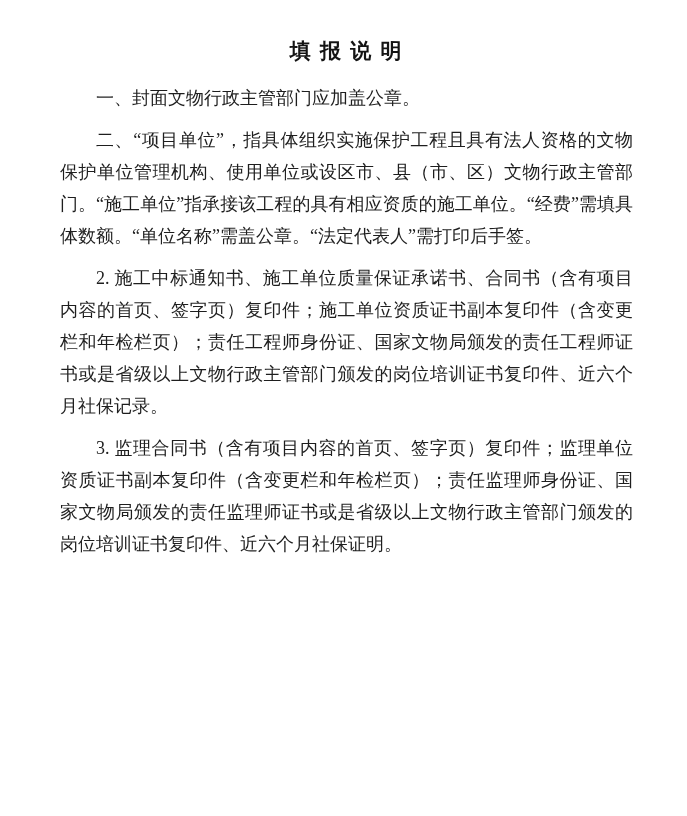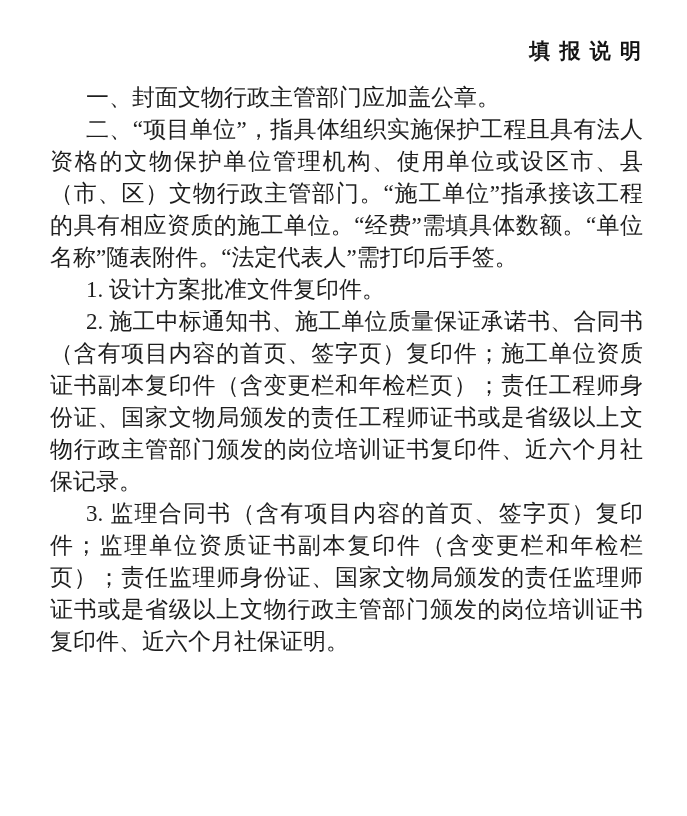--- a/index.html
+++ b/index.html
@@ -15,43 +15,42 @@
   .page {
     box-sizing: border-box;
     width: 687px;
     height: 816px;
     padding: 36px 44px 0 50px;
     background: #ffffff;
     color: #1e1e1e;
     overflow: hidden;
   }
   .doc-title {
-    text-align: right;
+    text-align: center;
     font-size: 21px;
     font-weight: 700;
     letter-spacing: 2px;
     line-height: 30px;
     margin: 0 0 16px 0;
     color: #141414;
     white-space: pre;
   }
   .doc-body p {
-    margin: 0;
-    font-size: 23px;
+    margin: 10px;
+    font-size: 18px;
     line-height: 32px;
     text-align: justify;
     text-indent: 36px;
     color: #1e1e1e;
   }
 </style>
 </head>
 <body>
 
 <div class="page">
   <h1 class="doc-title">填 报 说 明</h1>
   <div class="doc-body">
     <p>一、封面文物行政主管部门应加盖公章。</p>
-    <p>二、“项目单位”，指具体组织实施保护工程且具有法人资格的文物保护单位管理机构、使用单位或设区市、县（市、区）文物行政主管部门。“施工单位”指承接该工程的具有相应资质的施工单位。“经费”需填具体数额。“单位名称”随表附件。“法定代表人”需打印后手签。</p>
-    <p>1. 设计方案批准文件复印件。</p>
+    <p>二、“项目单位”，指具体组织实施保护工程且具有法人资格的文物保护单位管理机构、使用单位或设区市、县（市、区）文物行政主管部门。“施工单位”指承接该工程的具有相应资质的施工单位。“经费”需填具体数额。“单位名称”需盖公章。“法定代表人”需打印后手签。</p>
     <p>2. 施工中标通知书、施工单位质量保证承诺书、合同书（含有项目内容的首页、签字页）复印件；施工单位资质证书副本复印件（含变更栏和年检栏页）；责任工程师身份证、国家文物局颁发的责任工程师证书或是省级以上文物行政主管部门颁发的岗位培训证书复印件、近六个月社保记录。</p>
     <p>3. 监理合同书（含有项目内容的首页、签字页）复印件；监理单位资质证书副本复印件（含变更栏和年检栏页）；责任监理师身份证、国家文物局颁发的责任监理师证书或是省级以上文物行政主管部门颁发的岗位培训证书复印件、近六个月社保证明。</p>
   </div>
 </div>
 
 </body></html>

